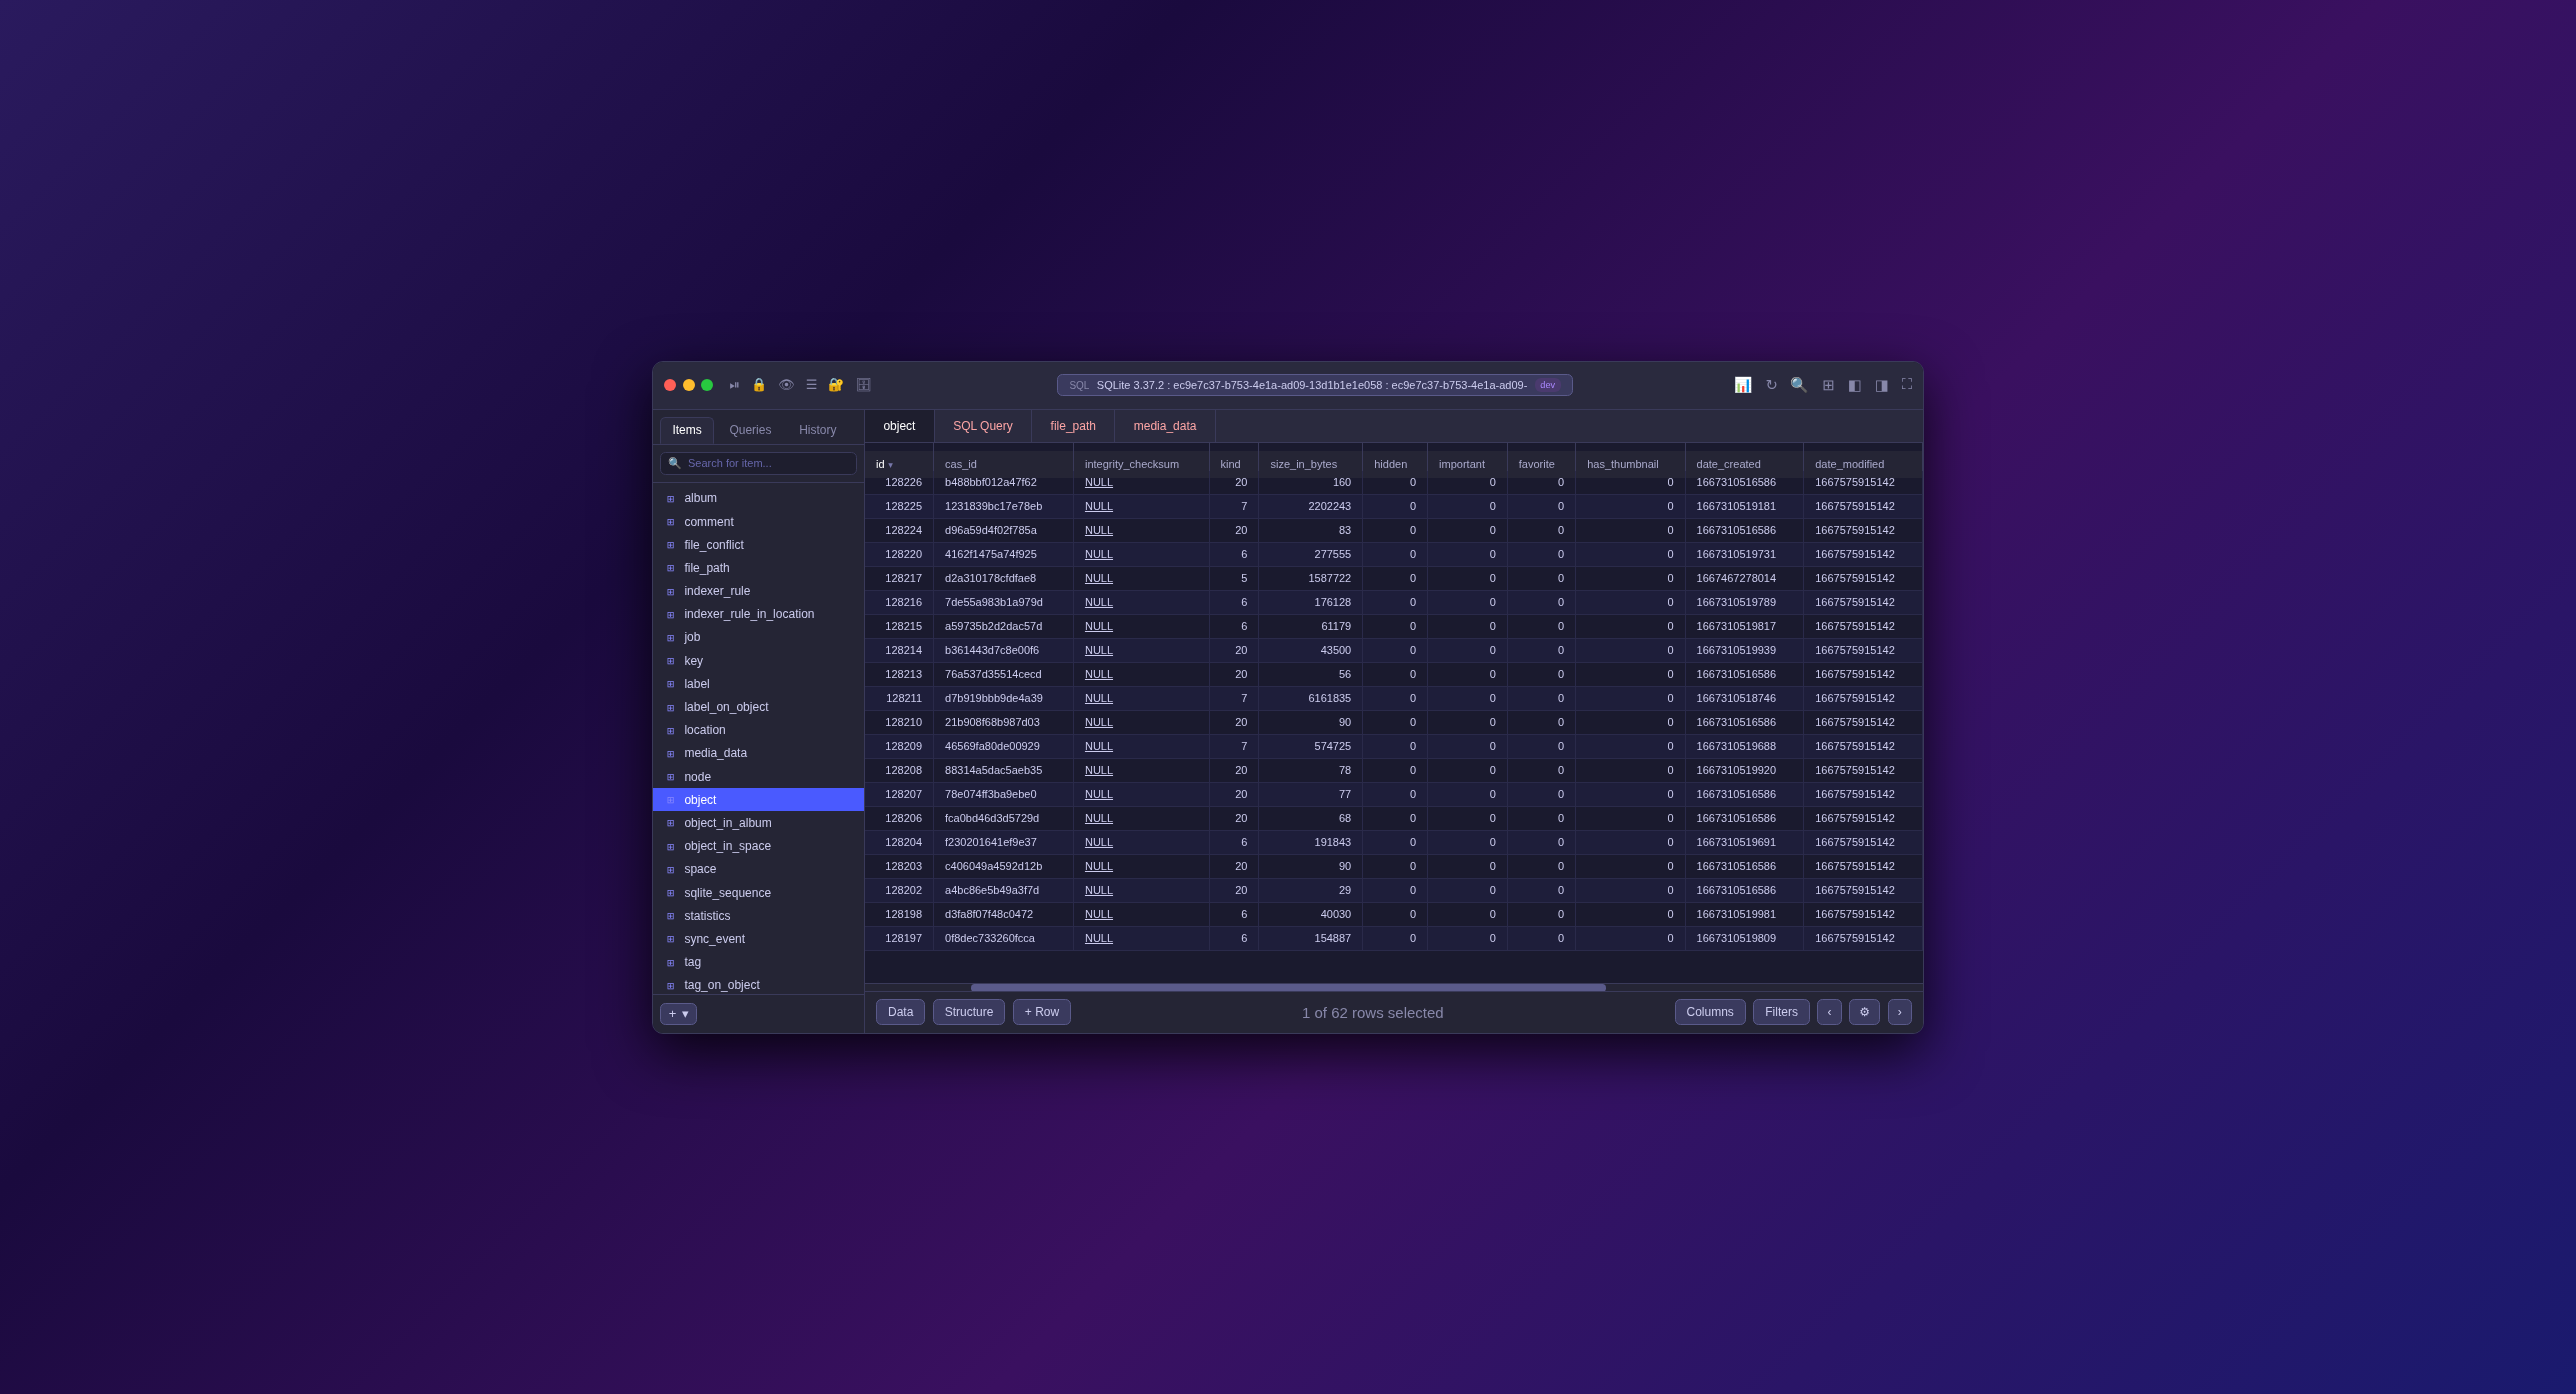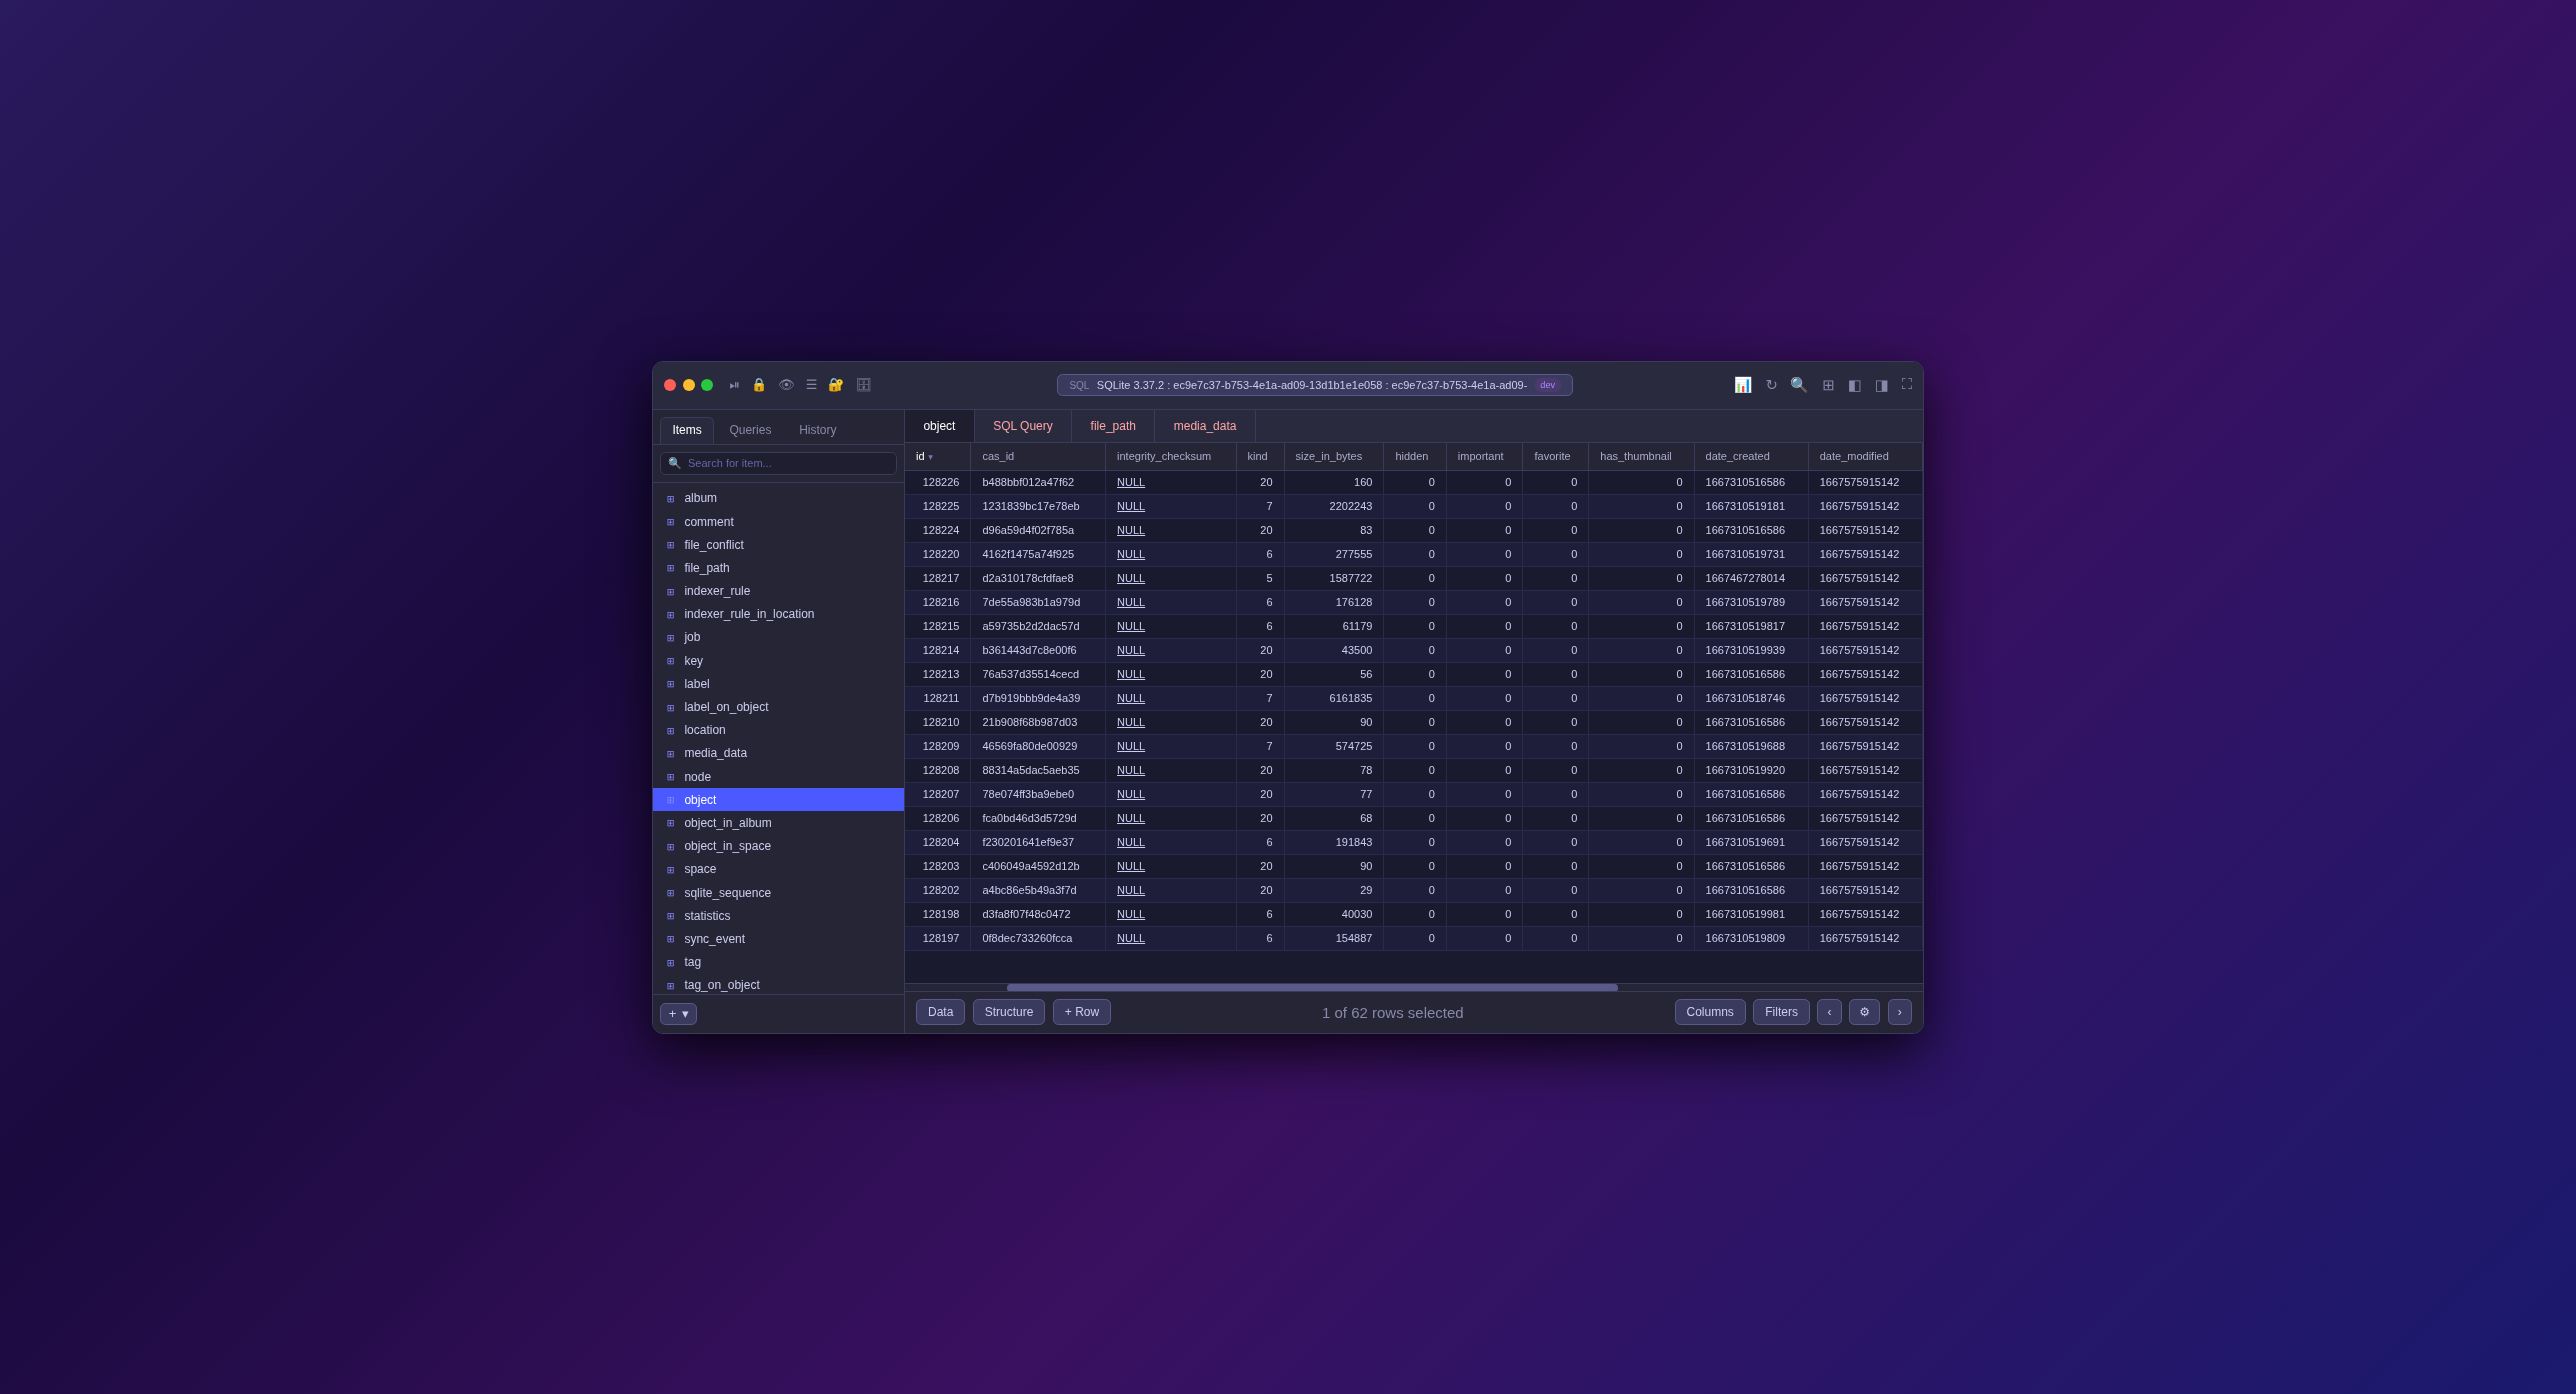--- a/index.html
+++ b/index.html
@@ -90,21 +90,21 @@
       font-size: 14.8px;
     }
     
     .main-content {
       display: flex;
       flex: 1;
       overflow: hidden;
     }
     
     .sidebar {
-      width: 252px;
+      width: 212px;
       background: #252535;
       display: flex;
       flex-direction: column;
       flex-shrink: 0;
       border-right: 0.9px solid #3a3a5a;
     }
     .sidebar-tabs {
       display: flex;
       padding: 7.4px 7.4px 0;
       gap: 3.7px;
@@ -218,21 +218,21 @@
       background: #252535;
       color: #aaaacc;
       font-size: 11px;
       font-weight: 500;
       padding: 7.4px 11px;
       border-right: 0.9px solid #3a3a5a;
       border-bottom: 1.8px solid #3a3a5a;
       text-align: left;
       white-space: nowrap;
       position: sticky;
-      top: 0;
+      top: 8px;
       z-index: 10;
     }
     .data-table th.sorted {
       color: #ffffff;
     }
     .data-table td {
       font-size: 11px;
       padding: 5.5px 11px;
       border-right: 0.9px solid #2a2a4a;
       border-bottom: 0.9px solid #2a2a4a;

